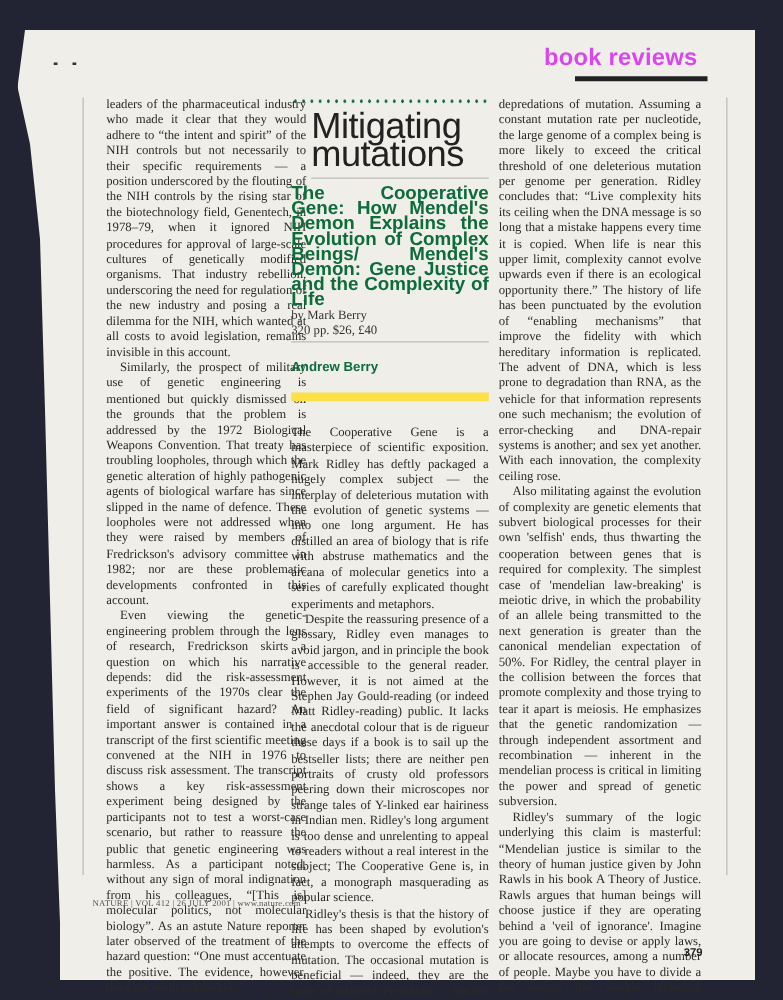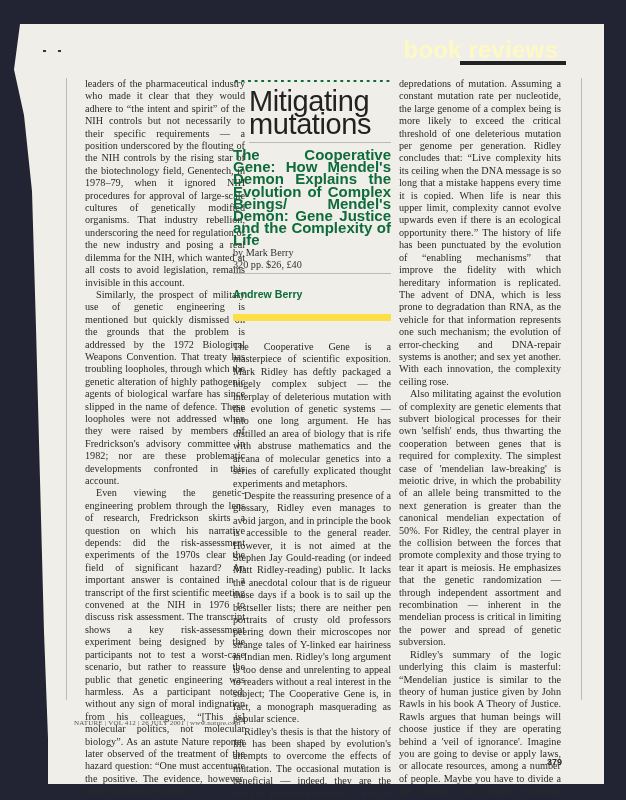--- a/index.html
+++ b/index.html
@@ -11,21 +11,21 @@
   }
   .paper {
     position:absolute; left:14px; top:24px; width:590px; height:760px;
     background:#efeee9;
     clip-path: polygon(6px 0, 100% 0, 100% 100%, 34px 100%, 34px 94%, 30px 80%, 26px 60%, 22px 40%, 18px 22%, 10px 12%, 0 6%);
   }
   .dot-mark { position:absolute; top:50px; width:3px; height:2px; background:#333; }
   .section-header {
     position:absolute; right:68px; top:36px;
     font-family:"Liberation Sans", sans-serif; font-weight:bold;
-    font-size:24px; color:#fef9c3; letter-spacing:0.2px;
+    font-size:19px; color:#d946ef; letter-spacing:0.2px;
   }
   .section-rule { position:absolute; left:460px; top:61px; width:106px; height:4px; background:#222; }
   .col {
     position:absolute; top:78px;
     font-size:10.2px; line-height:12.4px; color:#2a2a2a;
     text-align:justify; hyphens:auto;
   }
   .col p { margin:0; text-indent:11px; }
   .col p.noindent { text-indent:0; }
   .col1 { left:66px; width:160px; border-left:1px solid #bbb; padding-left:18px; height:622px; }

